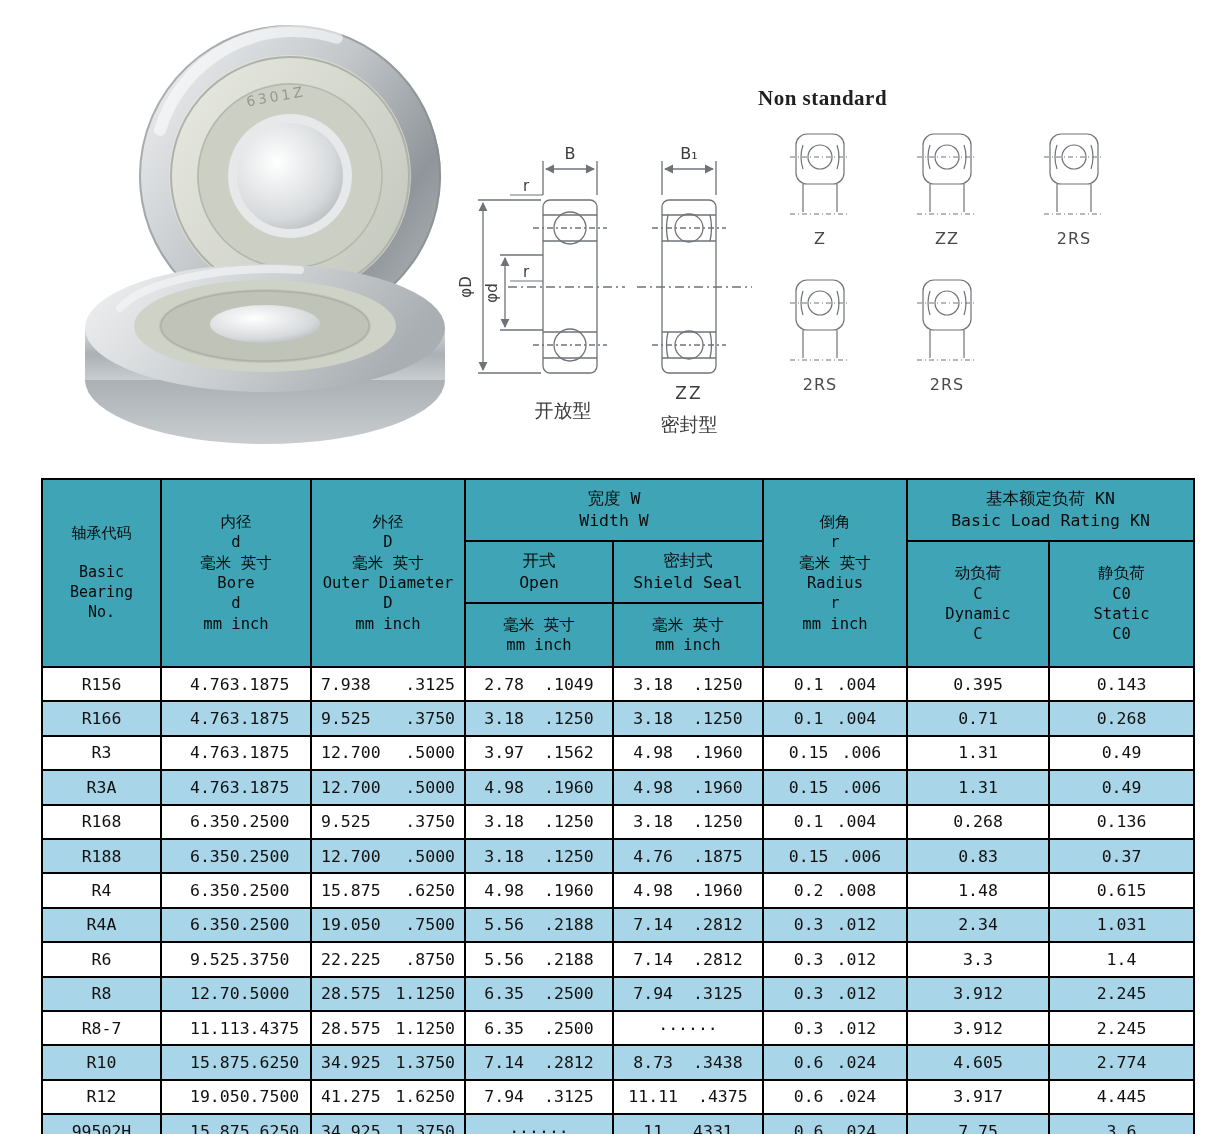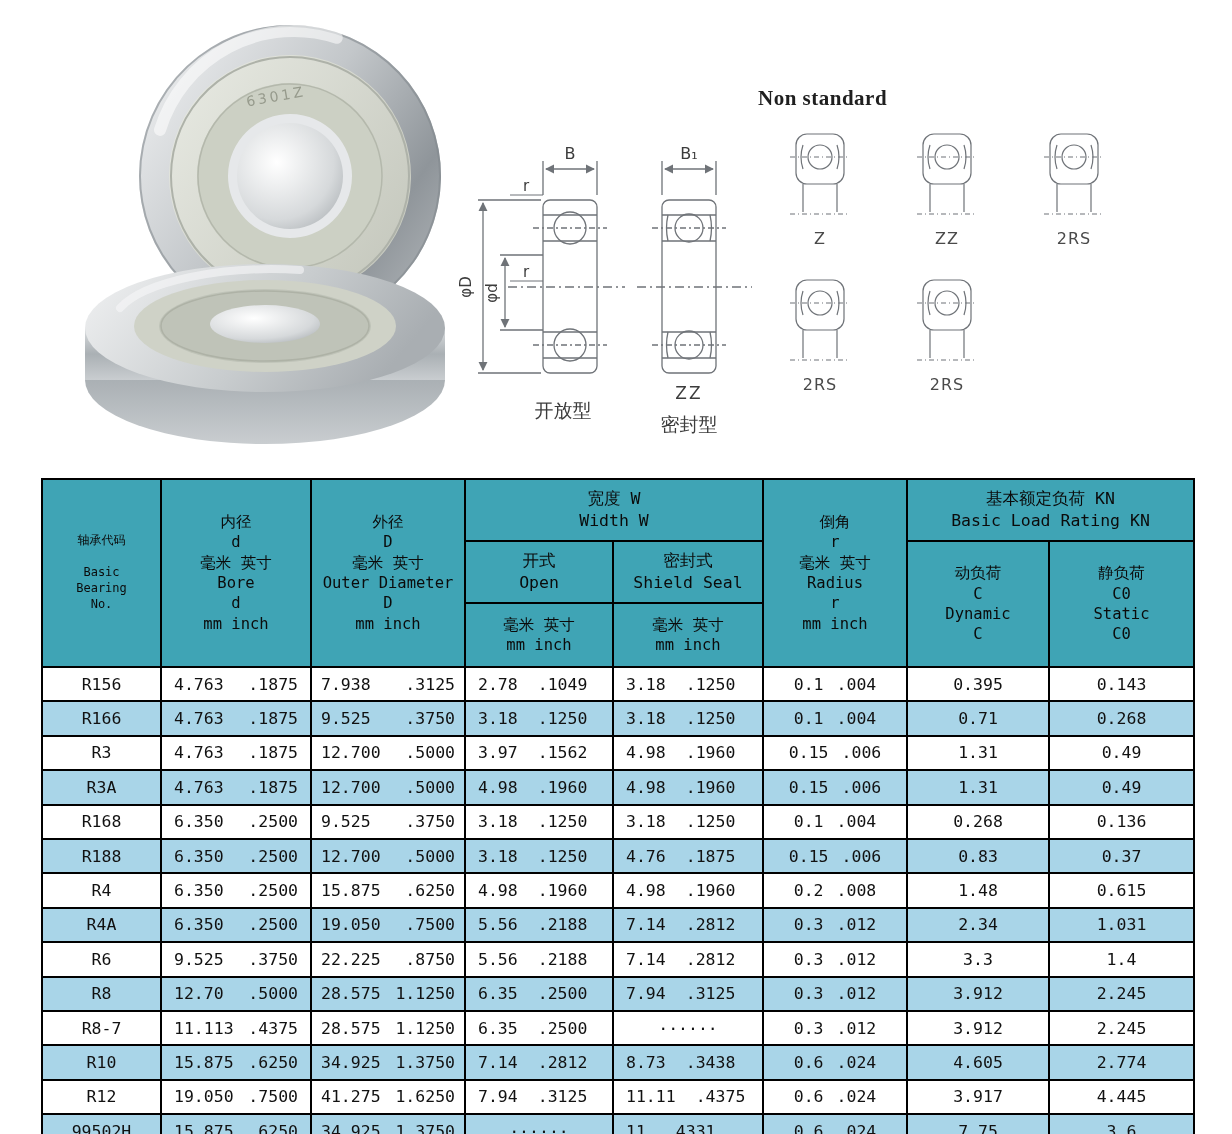--- a/index.html
+++ b/index.html
@@ -27,23 +27,23 @@
   .table-wrap{position:absolute;left:41px;top:478px;width:1154px;}
   table{border-collapse:collapse;table-layout:fixed;width:1152px;}
   th,td{border:2px solid #000;padding:0;overflow:hidden;}
   thead th{background:#3FA4B5;font-weight:normal;font-size:15.5px;line-height:1.32;
            white-space:pre-line;text-align:center;vertical-align:middle;color:#0b0b0b;}
   tbody td{height:32.4px;font-size:16.5px;background:#fff;vertical-align:middle;}
   tr.blue td{background:#A9D5E8;}
   td.single{text-align:center;}
   td.pair{}
   td .pairbox{display:flex;align-items:center;height:100%;}
-  td.edge .pairbox{justify-content:space-between;padding:0 12px;}
+  td.edge .pairbox{justify-content:space-between;padding:0 28px;}
   td.edge2 .pairbox{justify-content:space-between;padding:0 9px;}
-  td.mid .pairbox{justify-content:flex-start;gap:20px;padding:0 12px;}
+  td.mid .pairbox{justify-content:center;gap:20px;padding:0 12px;}
   td.tight .pairbox{justify-content:center;gap:13px;padding:0 4px;border-radius:11px;}
   td .solo{display:block;text-align:center;}
 </style>
 </head>
 <body>
 
 <div class="photo">
   <svg width="400" height="445" viewBox="0 0 400 445">
     <defs>
       <linearGradient id="gOuter" x1="0" y1="0" x2="1" y2="1">
@@ -229,21 +229,21 @@
         <col style="width:150px">
         <col style="width:154px">
       <col style="width:148px">
         <col style="width:150px">
         <col style="width:144px">
       <col style="width:142px">
         <col style="width:145px">
     </colgroup>
     <thead>
       <tr>
-        <th rowspan="3" style="height:182px;font-size:12px">轴承代码
+        <th rowspan="3" style="height:182px;font-size:15px">轴承代码
 
 Basic
 Bearing
 No.</th>
         <th rowspan="3">内径
 d
 毫米 英寸
 Bore
 d
 mm    inch</th>

